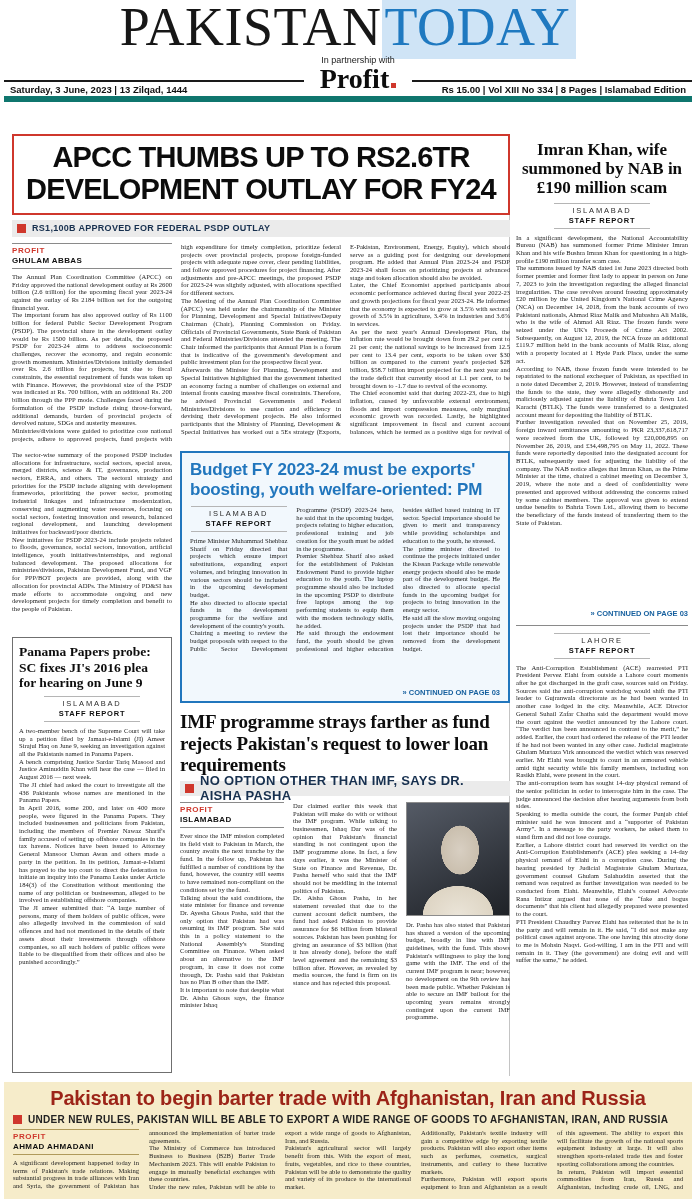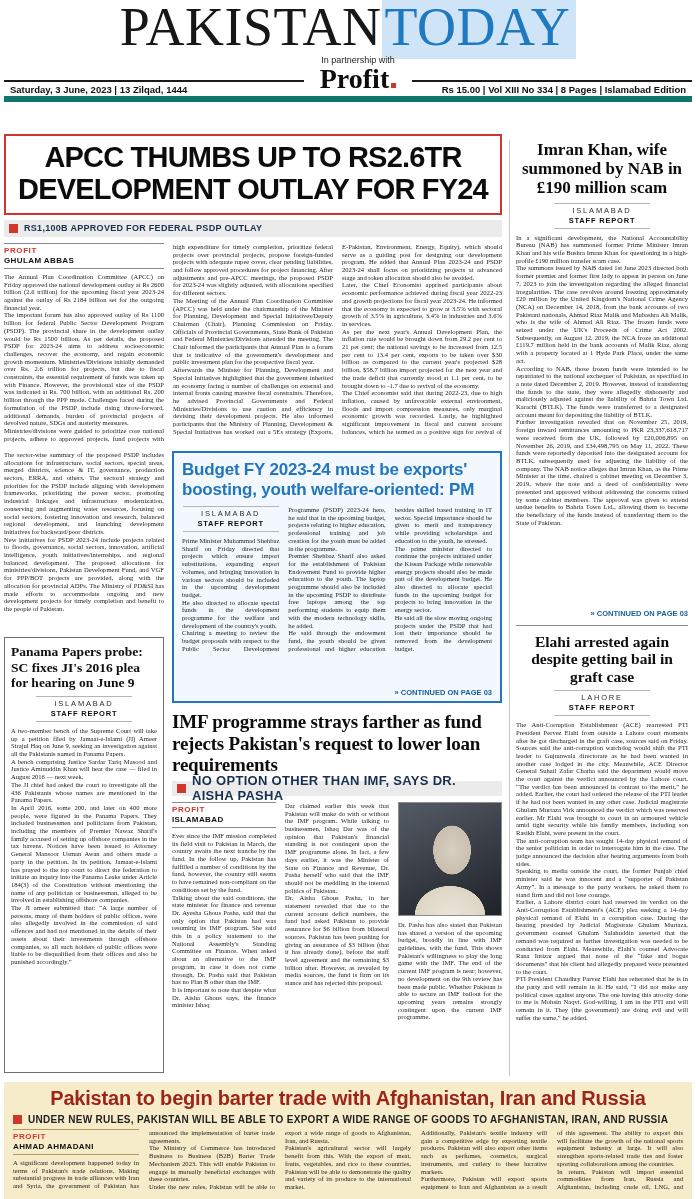--- a/index.html
+++ b/index.html
@@ -38,21 +38,21 @@
   .byl .name{ font:700 8px "Liberation Sans",sans-serif; color:#101010; letter-spacing:.4px; margin-top:1px; }
   .dateline{ width:96px; margin:5px auto; text-align:center; border-top:1px solid #b5b5b5;
              border-bottom:1px solid #b5b5b5; padding:2px 0 3px; break-inside:avoid; }
   .dateline .city{ font:7.5px "Liberation Sans",sans-serif; letter-spacing:1.8px; color:#2c2c2c; }
   .dateline .staff{ font:700 7.5px "Liberation Sans",sans-serif; letter-spacing:.8px; color:#0f0f0f; margin-top:1px; }
   .continued{ text-align:right; font:700 7.5px "Liberation Sans",sans-serif; color:var(--link-blue); margin-top:3px; }
   .vrule{ position:absolute; left:509px; top:140px; width:1px; height:936px; background:#c4c4c4; }
   .hrule{ border-top:1px solid #8a8a8a; margin:7px 0; }
 
   
-  .main{ position:absolute; left:4px; top:134px; width:498px; height:942px; overflow:hidden; }
+  .main{ position:absolute; left:12px; top:134px; width:498px; height:942px; overflow:hidden; }
   .lead-box{ border:2px solid var(--accent-red); padding:5px 4px 7px; background:#fff; }
   .lead-hl{ font:700 29px/1.12 "Liberation Sans",sans-serif; letter-spacing:-.8px;
             text-align:center; color:#0c0c0c; }
   .lead-kick{ margin-top:5px; }
   .lead-cols{ margin-top:6px; column-count:3; column-gap:9px; height:200px; overflow:hidden; }
   .row{ display:flex; margin-top:8px; }
   .left-rail{ width:160px; flex:0 0 auto; }
   .center-rail{ width:330px; flex:0 0 auto; margin-left:8px; }
   .lead-cont{ height:178px; overflow:hidden; margin-bottom:8px; }
 
@@ -225,21 +225,20 @@
       <div class="bt side-body">In a significant development, the National Accountability Bureau (NAB) has summoned former Prime Minister Imran Khan and his wife Bushra Imran Khan for questioning in a high-profile £190 million transfer scam case.
 The summons issued by NAB dated 1st June 2023 directed both former premier and former first lady to appear in person on June 7, 2023 to join the investigation regarding the alleged financial irregularities. The case revolves around freezing approximately £20 million by the United Kingdom's National Crime Agency (NCA) on December 14, 2018, from the bank accounts of two Pakistani nationals, Ahmad Riaz Malik and Mubashra Ali Malik, who is the wife of Ahmad Ali Riaz. The frozen funds were seized under the UK's Proceeds of Crime Act 2002. Subsequently, on August 12, 2019, the NCA froze an additional £119.7 million held in the bank accounts of Malik Riaz, along with a property located at 1 Hyde Park Place, under the same act.
 According to NAB, those frozen funds were intended to be repatriated to the national exchequer of Pakistan, as specified in a note dated December 2, 2019. However, instead of transferring the funds to the state, they were allegedly dishonestly and maliciously adjusted against the liability of Bahria Town Ltd. Karachi (BTLK). The funds were transferred to a designated account meant for depositing the liability of BTLK.
 Further investigation revealed that on November 25, 2019, foreign inward remittances amounting to PKR 23,337,618,717 were received from the UK, followed by £20,006,895 on November 26, 2019, and £34,498,795 on May 11, 2022. These funds were reportedly deposited into the designated account for BTLK, subsequently used for adjusting the liability of the company. The NAB notice alleges that Imran Khan, as the Prime Minister at the time, chaired a cabinet meeting on December 3, 2019, where the note and a deed of confidentiality were presented and approved without addressing the concerns raised by some cabinet members. The approval was given to extend undue benefits to Bahria Town Ltd., allowing them to become the beneficiary of the funds instead of transferring them to the State of Pakistan.</div>
       <div class="continued">» CONTINUED ON PAGE 03</div>
     </section>
 
     <div class="hrule"></div>
 
     <section>
-      <h2 class="side-hl elahi">Elahi arrested again despite getting bail in graft case</h2>
       <div class="dateline">
         <div class="city">LAHORE</div>
         <div class="staff">STAFF REPORT</div>
       </div>
       <div class="bt side-body elahi-b">The Anti-Corruption Establishment (ACE) rearrested PTI President Pervez Elahi from outside a Lahore court moments after he got discharged in the graft case, sources said on Friday. Sources said the anti-corruption watchdog would shift the PTI leader to Gujranwala directorate as he had been wanted in another case lodged in the city. Meanwhile, ACE Director General Suhail Zafar Chatha said the department would move the court against the verdict announced by the Lahore court. “The verdict has been announced in contrast to the merit,” he added. Earlier, the court had ordered the release of the PTI leader if he had not been wanted in any other case. Judicial magistrate Ghulam Murtaza Virk announced the verdict which was reserved earlier. Mr Elahi was brought to court in an armoured vehicle amid tight security while his family members, including son Rasikh Elahi, were present in the court.
 The anti-corruption team has sought 14-day physical remand of the senior politician in order to interrogate him in the case. The judge announced the decision after hearing arguments from both sides.
 Speaking to media outside the court, the former Punjab chief minister said he was innocent and a “supporter of Pakistan Army”. In a message to the party workers, he asked them to stand firm and did not lose courage.
 Earlier, a Lahore district court had reserved its verdict on the Anti-Corruption Establishment's (ACE) plea seeking a 14-day physical remand of Elahi in a corruption case. During the hearing presided by Judicial Magistrate Ghulam Murtaza, government counsel Ghulam Salahuddin asserted that the remand was required as further investigation was needed to be conducted from Elahi. Meanwhile, Elahi's counsel Advocate Rana Intizar argued that none of the “fake and bogus documents” that his client had allegedly prepared were presented to the court.
 PTI President Chaudhry Parvez Elahi has reiterated that he is in the party and will remain in it. He said, “I did not make any political cases against anyone. The one having this atrocity done to me is Mohsin Naqvi. God-willing, I am in the PTI and will remain in it. They (the government) are doing evil and will suffer the same,” he added.</div>
     </section>

